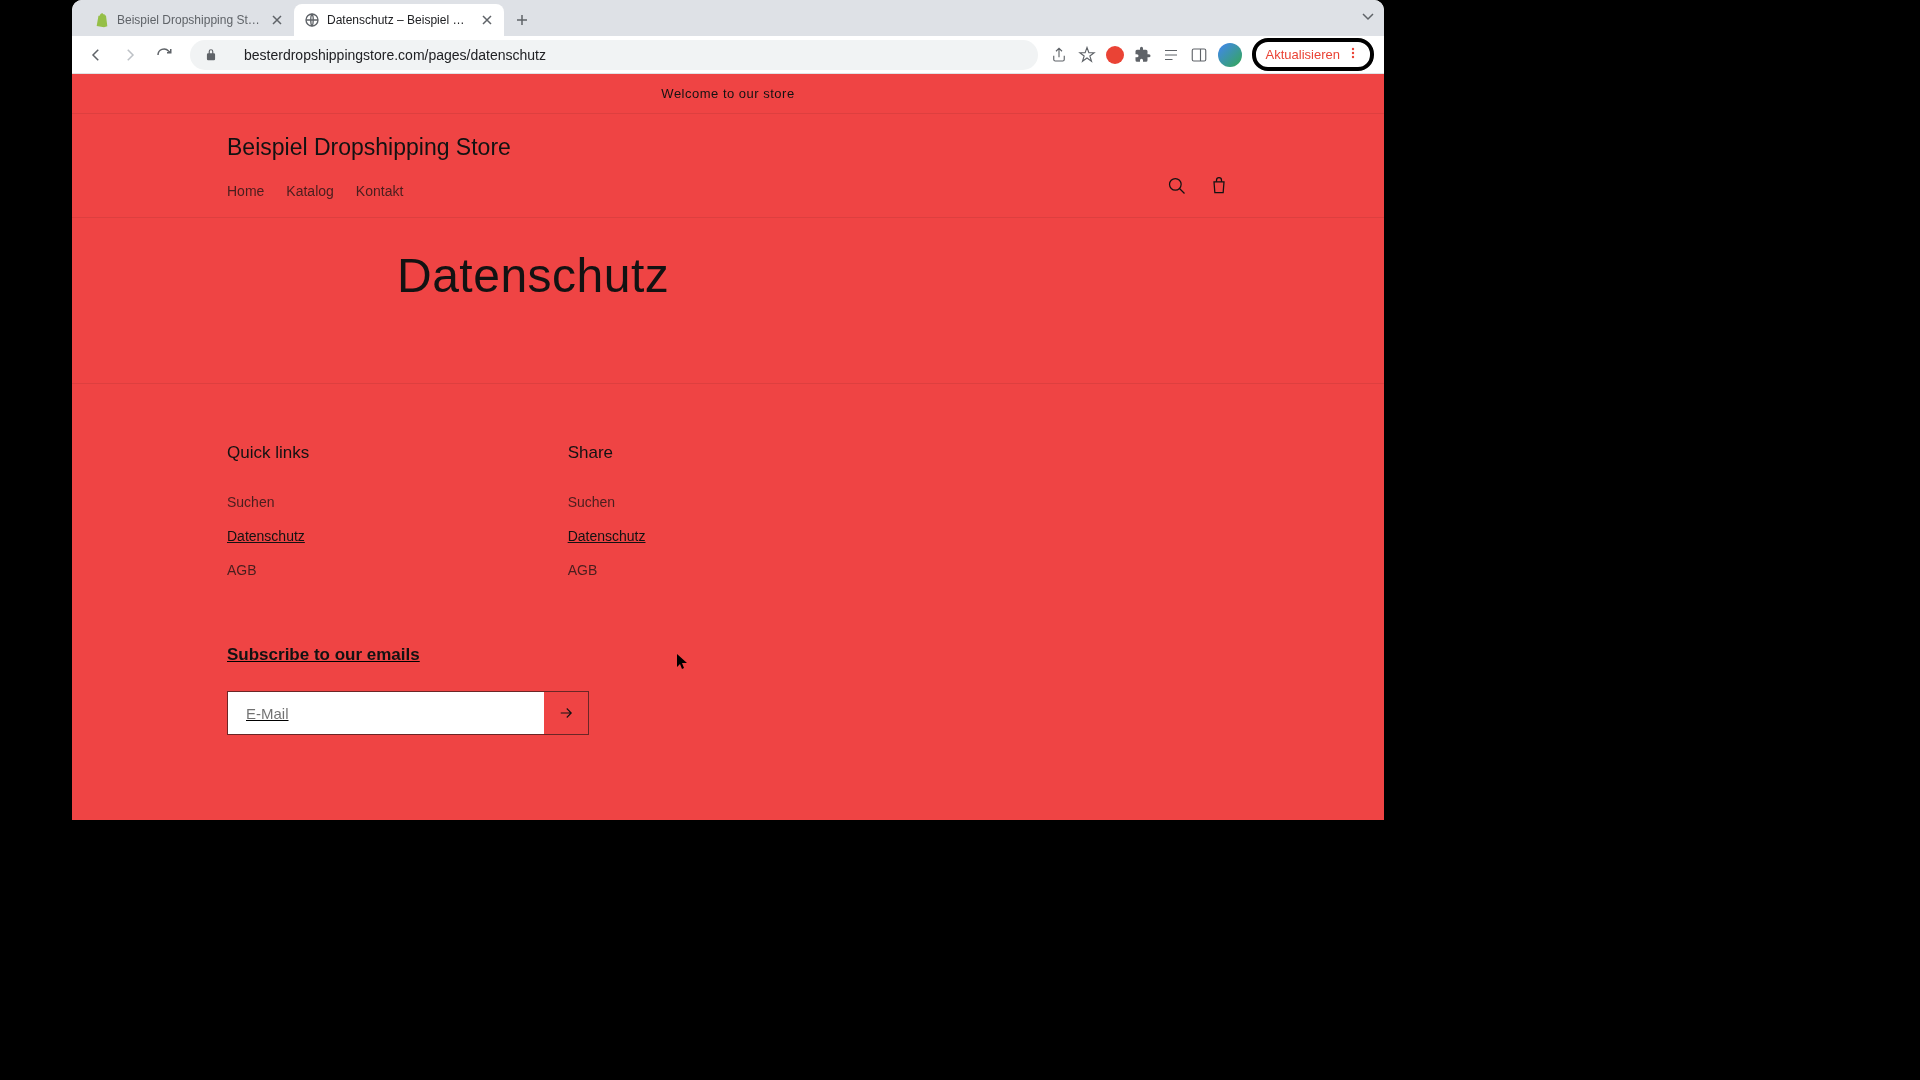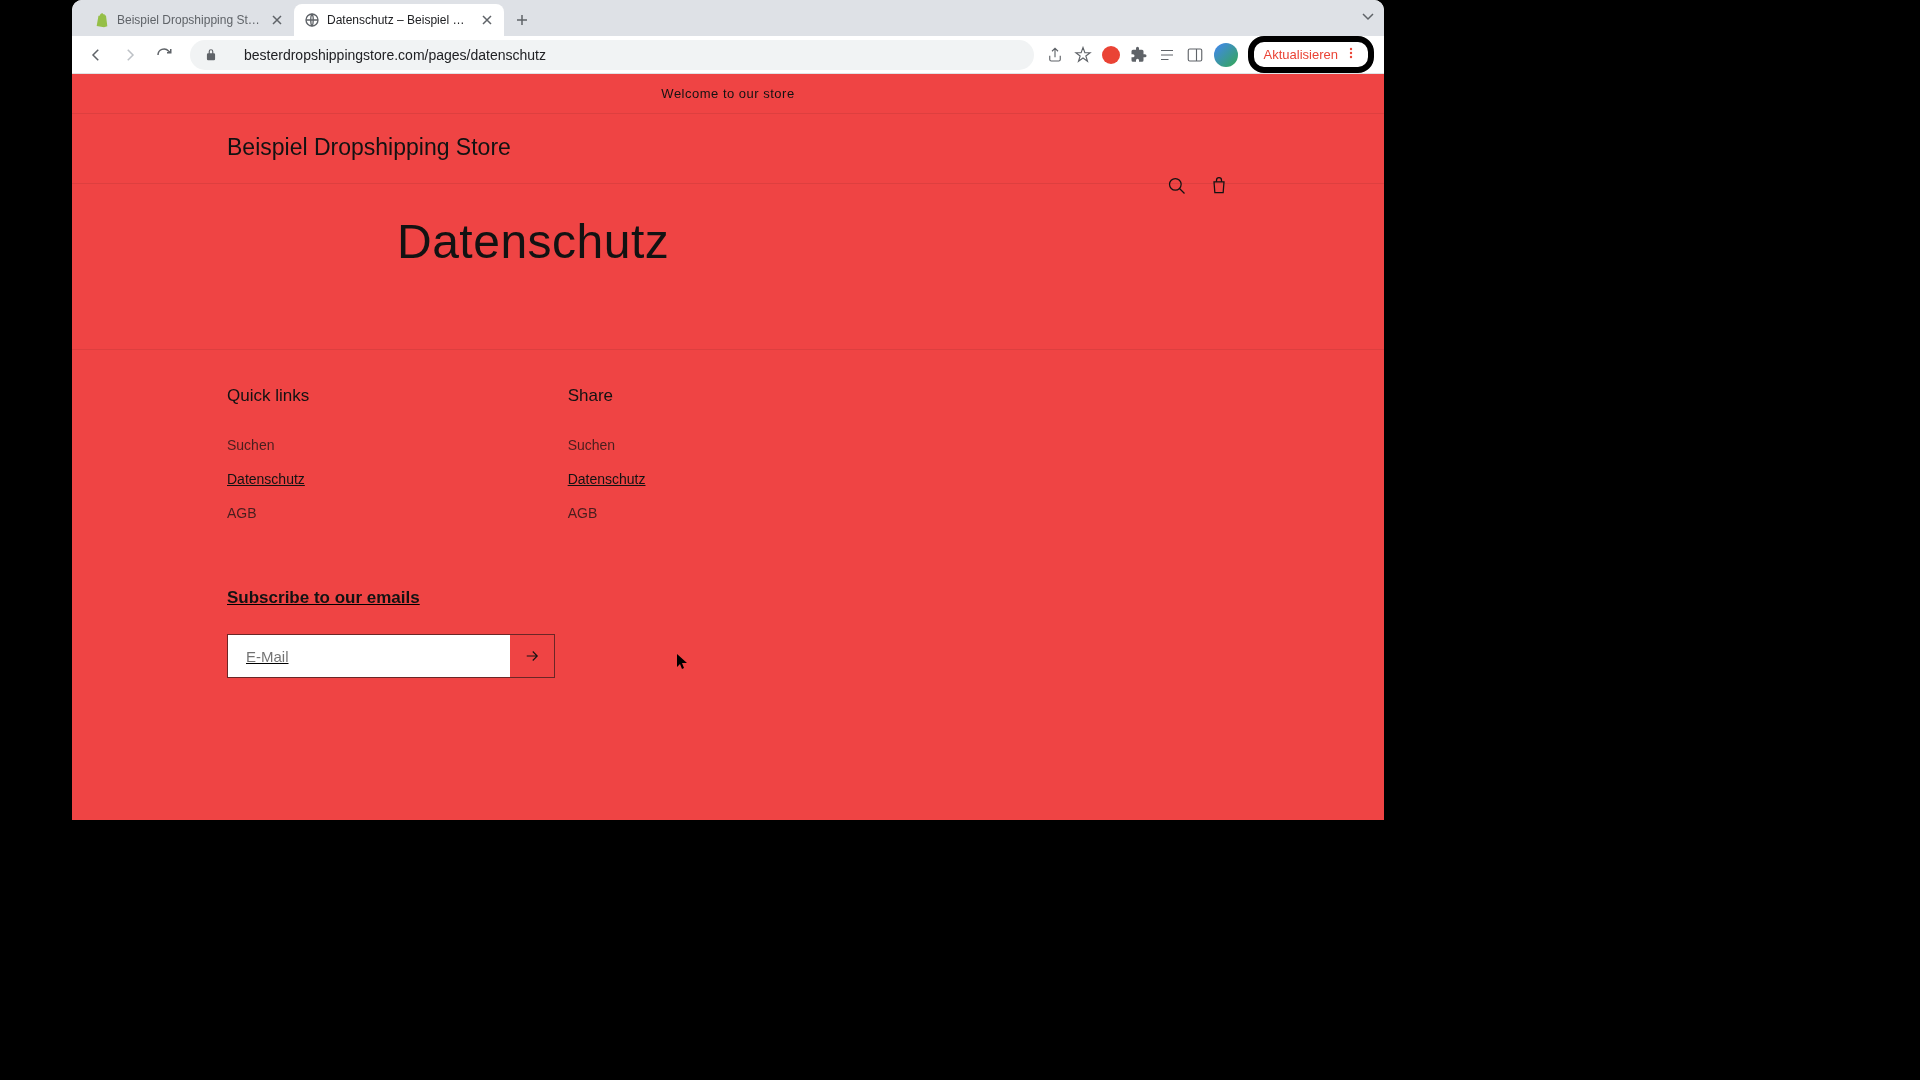--- a/index.html
+++ b/index.html
@@ -88,21 +88,21 @@
       gap: 26px;
       margin: 0 6px;
     }
     .lock-icon { width: 14px; height: 14px; color: #5f6368; }
     .url-text { font-size: 14px; color: #202124; }
     .toolbar-right { display: flex; align-items: center; gap: 10px; }
     .toolbar-icon { width: 18px; height: 18px; color: #5f6368; cursor: pointer; display:flex; align-items:center; justify-content:center; }
     .red-circle { width: 18px; height: 18px; background: #ea4335; border-radius: 50%; cursor:pointer;}
     .avatar { width: 24px; height: 24px; border-radius: 50%; background: linear-gradient(135deg, #4285f4, #34a853); cursor:pointer; overflow:hidden;}
     .update-btn {
-      border: 6px solid #000000;
+      border: 4px solid #000000;
       border-radius: 16px;
       padding: 4px 10px;
       display: flex; align-items: center; gap: 6px;
       font-size: 13px; color: #ea4335; cursor: pointer;
       background: #fff;
     }
     .dots-icon { width:14px; color:#ea4335; }
     .page-content {
       flex: 1;
       background: #ef4444;
@@ -155,21 +155,21 @@
     }
     .page-title {
       font-size: 48px;
       font-weight: 400;
       color: #121212;
       margin-left: 170px;
       letter-spacing: 0.5px;
     }
     .footer {
       border-top: 1px solid rgba(18,18,18,0.08);
-      padding: 36px 155px 50px 155px;
+      padding: 59px 155px 50px 155px;
       display: grid;
       grid-template-columns: 1fr 1fr 1fr;
       gap: 20px;
     }
     .footer-heading {
       font-size: 17px;
       color: #121212;
       margin-bottom: 30px;
       font-weight: 400;
     }
@@ -192,21 +192,21 @@
       text-decoration: underline;
     }
     .subscribe-heading {
       font-size: 17px;
       color: #121212;
       margin-bottom: 26px;
     }
     .email-form {
       display: flex;
       border: 1px solid rgba(18,18,18,0.6);
-      width: 328px;
+      width: 362px;
       height: 44px;
     }
     .email-input {
       flex: 1;
       border: none;
       padding: 0 18px;
       font-size: 15px;
       color: #121212;
       outline: none;
     }
@@ -339,20 +339,25 @@
 
   <div class="page-content">
     <div class="scroll-area">
 
       <div class="announcement">
         <span>Welcome to our store</span>
       </div>
 
       <div class="header" style="position:relative;">
         <div class="store-logo">Beispiel Dropshipping Store</div>
+        <nav class="main-nav">
+          <a>Home</a>
+          <a>Katalog</a>
+          <a>Kontakt</a>
+        </nav>
         <div class="header-icons">
           <span class="header-icon">
             <svg viewBox="0 0 24 24" stroke="currentColor" stroke-width="1.5" fill="none">
                 <circle cx="10" cy="10" r="7"></circle>
                 <path d="M21 21l-6-6"></path>
               </svg>
           </span>
           <span class="header-icon">
             <svg viewBox="0 0 24 24" stroke="currentColor" stroke-width="1.5" fill="none">
                 <path d="M6 7h12l-1 13H7L6 7z"></path>

